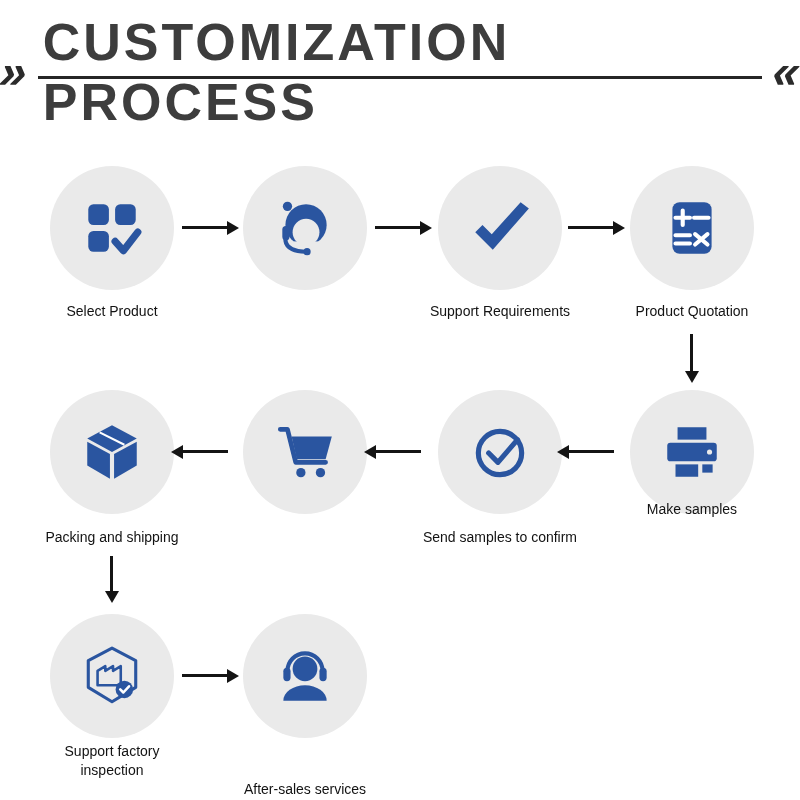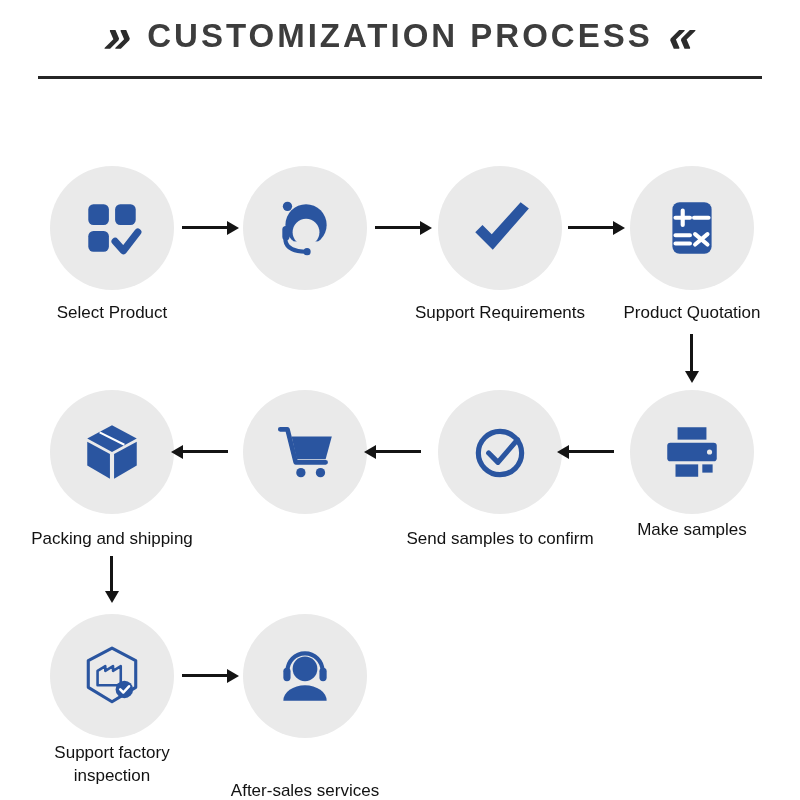--- a/index.html
+++ b/index.html
@@ -10,21 +10,21 @@
   }
   .stage { position:absolute; left:0; top:0; width:800px; height:800px; }
 
   
   .title {
     position:absolute; left:0; top:12px; width:800px;
     display:flex; justify-content:center; align-items:center; gap:16px;
     color:#3d3d3d;
   }
   .title .txt {
-    font-size:33px; font-weight:600; letter-spacing:3px; color:#3d3d3d;
+    font-size:52px; font-weight:600; letter-spacing:3px; color:#3d3d3d;
   }
   .title .mark {
     font-size:48px; font-weight:600; font-style:italic; color:#2b2b2b;
     transform:skewX(-6deg); line-height:1;
   }
   .title-underline {
     position:absolute; left:38px; top:76px; width:724px; height:3px; background:#262626;
   }
 
   
@@ -34,21 +34,21 @@
   }
   .node svg { width:66px; height:66px; }
 
   svg .f { fill:#2a55a0; }
   svg .s { fill:none; stroke:#2a55a0; }
   svg .bg { fill:#eaeaea; }
   svg .w { fill:none; stroke:#ffffff; }
 
   
   .step-label {
-    position:absolute; text-align:center; font-size:17px; color:#121212;
+    position:absolute; text-align:center; font-size:14px; color:#121212;
     line-height:1.35;
   }
 
   
   .arrow-right { position:absolute; height:3px; background:#141414; }
   .arrow-right::after {
     content:''; position:absolute; right:-11px; top:-5.5px;
     border-left:12px solid #141414; border-top:7px solid transparent; border-bottom:7px solid transparent;
   }
   .arrow-left { position:absolute; height:3px; background:#141414; }
@@ -149,21 +149,21 @@
 
   <div class="node" style="left:50px;top:390px">
     <svg viewBox="0 0 64 64">
       <polygon class="f" points="32,6 56,19 32,32 8,19"></polygon>
       <polygon class="f" points="8,22 30,34 30,58 8,45"></polygon>
       <polygon class="f" points="56,22 34,34 34,58 56,45"></polygon>
       <path class="w" d="M20 13 L44 25" stroke-width="2"></path>
     </svg>
   </div>
 
-  <div class="step-label" style="left:592px;top:519px;width:200px">Make samples</div>
+  <div class="step-label" style="left:592px;top:500px;width:200px">Make samples</div>
   <div class="step-label" style="left:393px;top:528px;width:214px">Send samples to confirm</div>
   <div class="step-label" style="left:12px;top:528px;width:200px">Packing and shipping</div>
 
   <div class="arrow-left" style="left:568px;top:450px;width:46px"></div>
   <div class="arrow-left" style="left:375px;top:450px;width:46px"></div>
   <div class="arrow-left" style="left:182px;top:450px;width:46px"></div>
 
   <div class="arrow-down" style="left:110px;top:556px;height:36px"></div>
 
   <div class="node" style="left:50px;top:614px">

